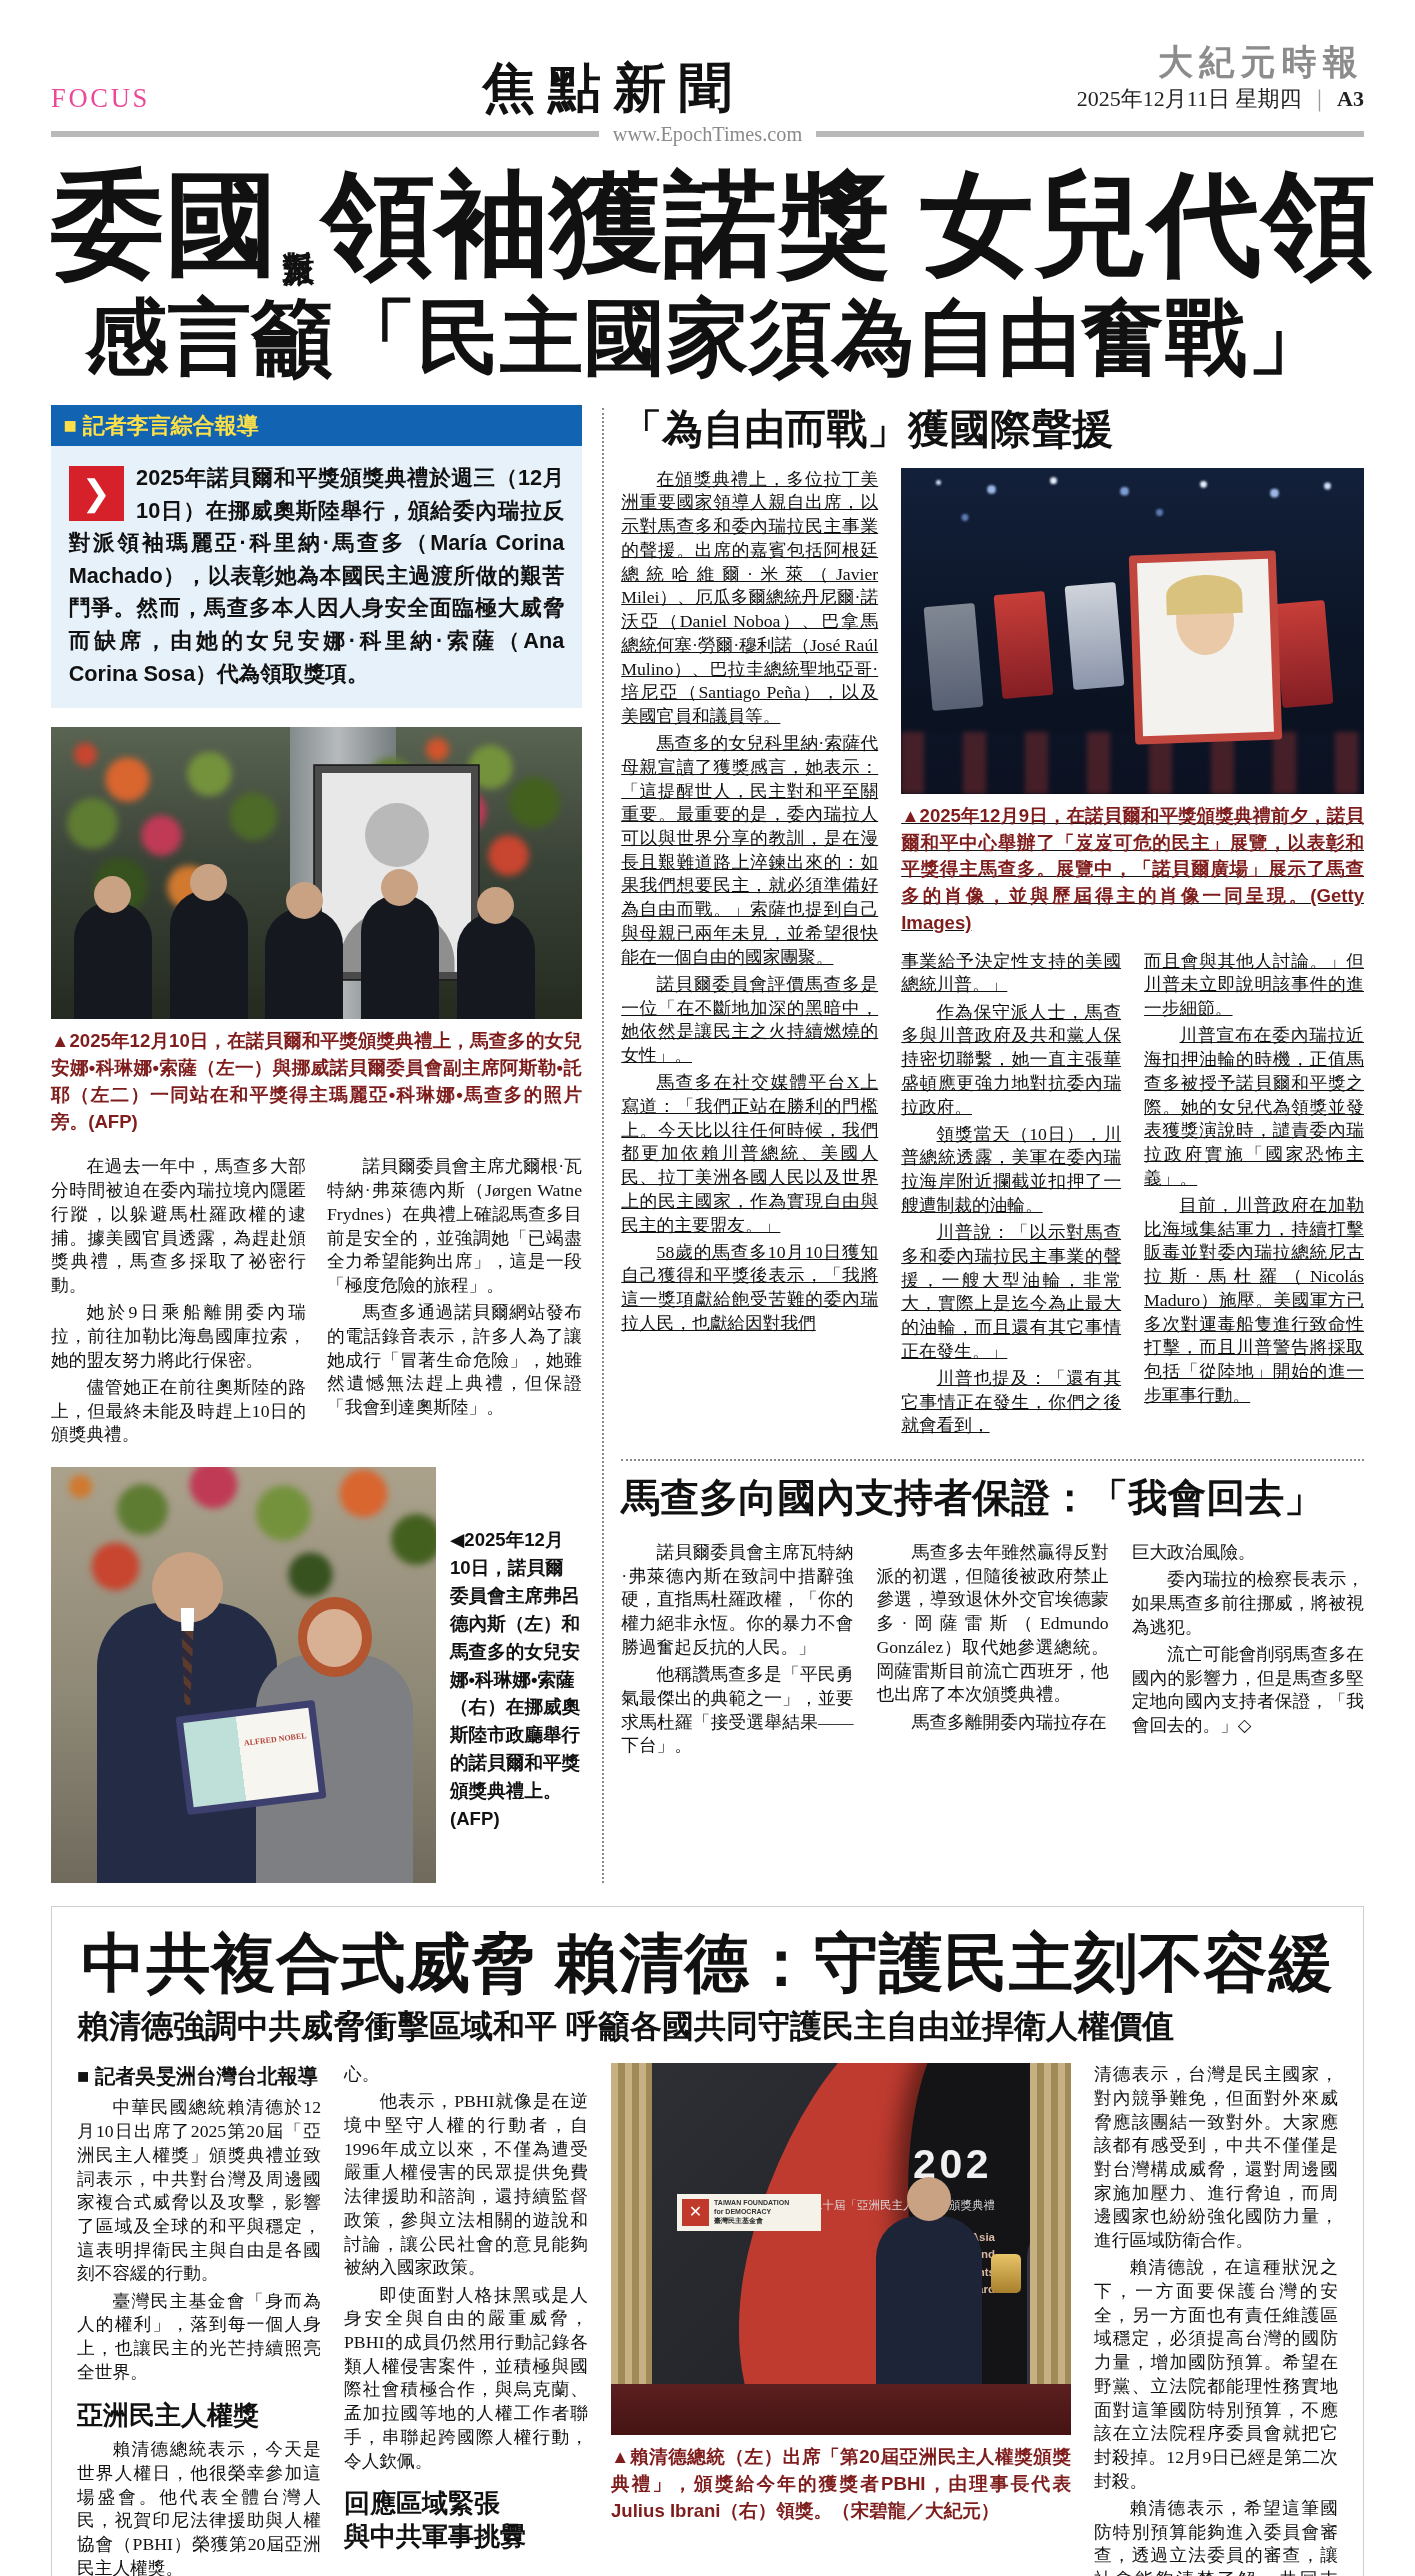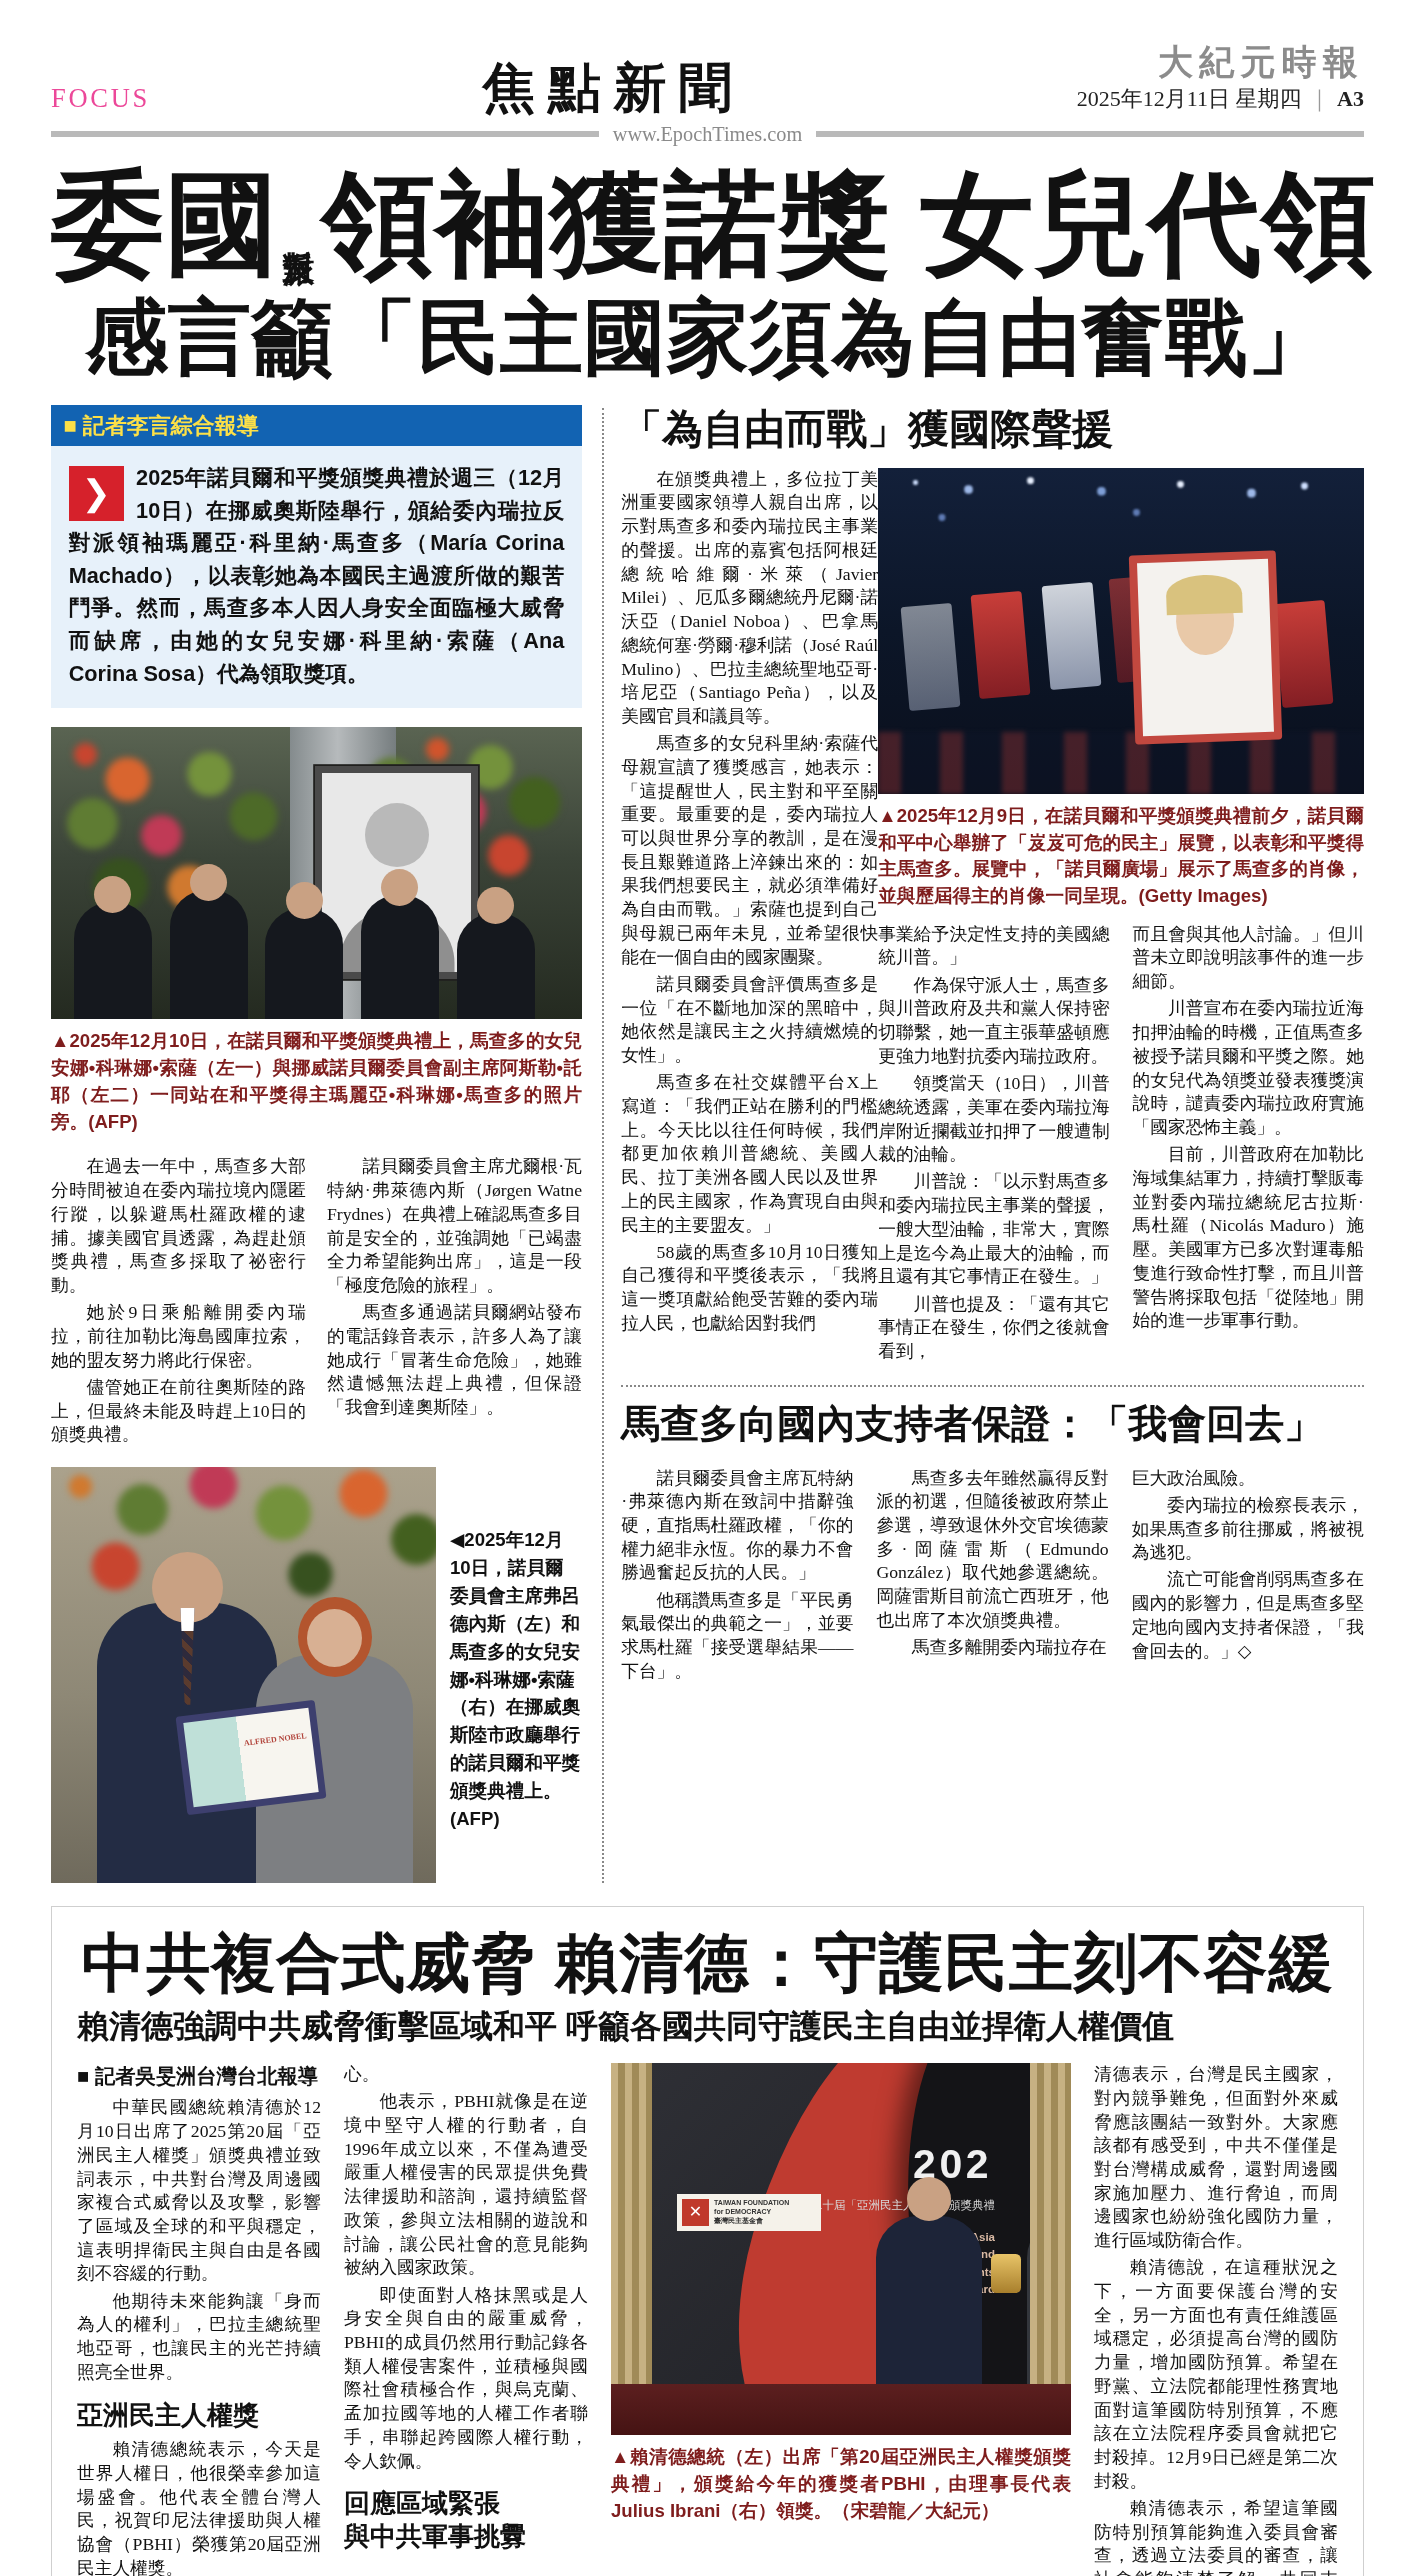--- a/index.html
+++ b/index.html
@@ -36,21 +36,21 @@
   .arrow-ico{float:left;width:55px;height:55px;background:#d6212b;color:#fff;display:flex;align-items:center;
              justify-content:center;font:900 35px/1 "DejaVu Sans",sans-serif;margin:3.5px 12.4px 1.8px 0;}
   .caption{font:600 18.6px/1.45 "Liberation Sans","DejaVu Sans",sans-serif;color:#7f1d1d;margin:8.8px 0 0;text-align:justify;}
   .twocol{display:flex;gap:21px;margin-top:19.5px;}
   .tcol{flex:1;min-width:0;}
   .body-p{font:400 17.7px/1.34 "Liberation Serif","DejaVu Serif",serif;text-align:justify;margin:0;text-indent:2em;}
   .body-p.cont{text-indent:0;}
   .photo2row{display:flex;gap:14px;margin-top:19.5px;}
   .cap-v{flex:1;font:600 18.6px/1.5 "Liberation Sans","DejaVu Sans",sans-serif;padding-top:41px;}
   .sec-hl{margin:1.8px 0 16px;font:900 41px/1.1 "Liberation Sans","DejaVu Sans",sans-serif;}
-  .support-grid{display:flex;}
+  .support-grid{display:flex;gap:23px;text-decoration:underline;}
   .mid-col{flex:0 0 257px;min-width:0;}
   .right-sub{flex:1;min-width:0;}
   .sub-twocol{display:flex;gap:23px;margin-top:12.4px;}
   .h-dotted{border-top:2.7px dotted #888;margin:21px 0 16px;}
   .return-hl{margin:0 0 21px;font:900 39px/1.1 "Liberation Sans","DejaVu Sans",sans-serif;}
   .three-col{display:flex;gap:23px;}
   .p-gap{margin-top:3.5px;}
   
   .photo{position:relative;overflow:hidden;background:#333;}
   .photo1{height:292px;margin-top:19.5px;background:linear-gradient(180deg,#5a6452 0%,#3b4438 45%,#242a20 100%);}
@@ -276,21 +276,21 @@
   </div>
 
   <div class="bottom-box">
     <h1 class="b-hl">中共複合式威脅 賴清德：守護民主刻不容緩</h1>
     <h2 class="b-sub">賴清德強調中共威脅衝擊區域和平 呼籲各國共同守護民主自由並捍衛人權價值</h2>
 
     <div class="b-grid">
       <div class="b-col">
         <p class="b-byline">■ 記者吳旻洲台灣台北報導</p>
         <p class="body-p">中華民國總統賴清德於12月10日出席了2025第20屆「亞洲民主人權獎」頒獎典禮並致詞表示，中共對台灣及周邊國家複合式威脅以及攻擊，影響了區域及全球的和平與穩定，這表明捍衛民主與自由是各國刻不容緩的行動。</p>
-        <p class="body-p p-gap">他期待未來能夠讓「身而為人的權利」，巴拉圭總統聖地亞哥，也讓民主的光芒持續照亮全世界。</p>
+        <p class="body-p p-gap">臺灣民主基金會「身而為人的權利」，落到每一個人身上，也讓民主的光芒持續照亮全世界。</p>
         <h4 class="b-subhead">亞洲民主人權獎</h4>
         <p class="body-p">賴清德總統表示，今天是世界人權日，他很榮幸參加這場盛會。他代表全體台灣人民，祝賀印尼法律援助與人權協會（PBHI）榮獲第20屆亞洲民主人權獎。</p>
 
       </div>
 
       <div class="b-col">
         <p class="body-p cont">心。</p>
         <p class="body-p p-gap">他表示，PBHI就像是在逆境中堅守人權的行動者，自1996年成立以來，不僅為遭受嚴重人權侵害的民眾提供免費法律援助和諮詢，還持續監督政策，參與立法相關的遊說和討論，讓公民社會的意見能夠被納入國家政策。</p>
         <p class="body-p p-gap">即使面對人格抹黑或是人身安全與自由的嚴重威脅，PBHI的成員仍然用行動記錄各類人權侵害案件，並積極與國際社會積極合作，與烏克蘭、孟加拉國等地的人權工作者聯手，串聯起跨國際人權行動，令人欽佩。</p>
         <h4 class="b-subhead">回應區域緊張

